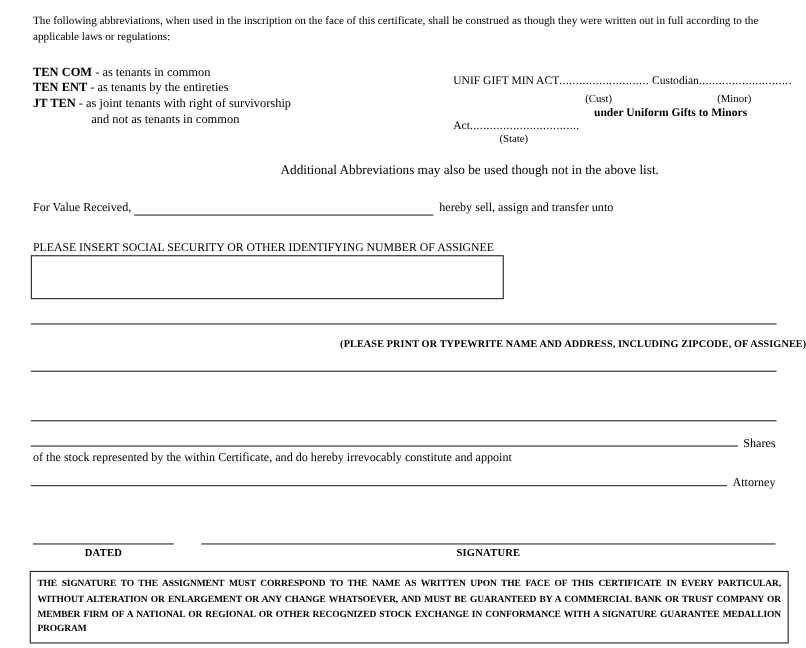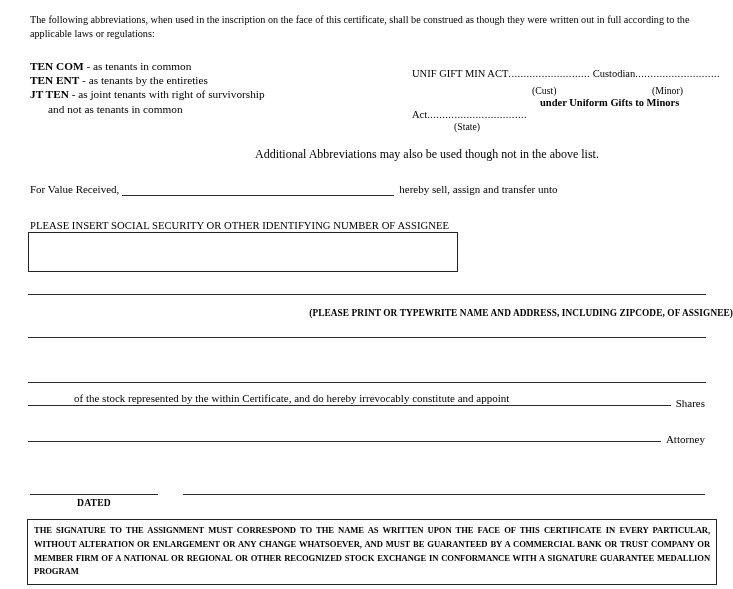--- a/index.html
+++ b/index.html
@@ -16,21 +16,21 @@
   .rule { position: absolute; height: 0; border-top: 1.5px solid #2b2b2b; }
   .fill { border-bottom: 1.4px solid #2b2b2b; }
 
   .intro {
     left: 30px; top: 13px; width: 684px;
     font-size: 10.2px; line-height: 13.5px;
   }
 
   .abbrev { left: 30px; top: 59px; font-size: 11.3px; line-height: 14.2px; }
   .abbrev .term { font-weight: bold; }
-  .abbrev .cont { margin-left: 18px; }
+  .abbrev .cont { margin-left: 53px; }
 
   .unif { left: 412px; top: 68px; font-size: 10.5px; width: 300px; }
   .unif .row { position: absolute; white-space: nowrap; }
   .unif .dots { letter-spacing: 0.4px; }
   .unif .caption { font-size: 9.8px; }
 
   .additional { left: 255px; top: 147px; font-size: 12px; }
 
   .for-value {
     left: 30px; top: 183px; width: 600px;
@@ -118,26 +118,27 @@
 
   <div class="rule" style="left:28px; top:294px; width:678px;"></div>
   <div class="abs print-caption">(PLEASE PRINT OR TYPEWRITE NAME AND ADDRESS, INCLUDING ZIPCODE, OF ASSIGNEE)</div>
   <div class="rule" style="left:28px; top:337px; width:678px;"></div>
   <div class="rule" style="left:28px; top:382px; width:678px;"></div>
 
   <div class="end-row" style="top:394px;">
     <span class="line fill"></span>
     <span class="lbl">Shares</span>
   </div>
-  <div class="abs sentence" style="top:392px;margin-left:44px;">of the stock represented by the within Certificate, and do hereby irrevocably constitute and appoint</div>
+  <div class="abs sentence" style="top:410px;">of the stock represented by the within Certificate, and do hereby irrevocably constitute and appoint</div>
 
   <div class="end-row" style="top:430px;">
     <span class="line fill"></span>
     <span class="lbl">Attorney</span>
   </div>
 
   <div class="rule" style="left:30px; top:494px; width:128px;"></div>
   <div class="sig-label" style="left:30px; top:497px; width:128px;">DATED</div>
   <div class="rule" style="left:183px; top:494px; width:522px;"></div>
+  <div class="sig-label" style="left:183px; top:497px; width:522px;">SIGNATURE</div>
 
   <div class="abs notice-box">THE SIGNATURE TO THE ASSIGNMENT MUST CORRESPOND TO THE NAME AS WRITTEN UPON THE FACE OF THIS CERTIFICATE IN EVERY PARTICULAR, WITHOUT ALTERATION OR ENLARGEMENT OR ANY CHANGE WHATSOEVER, AND MUST BE GUARANTEED BY A COMMERCIAL BANK OR TRUST COMPANY OR MEMBER FIRM OF A NATIONAL OR REGIONAL OR OTHER RECOGNIZED STOCK EXCHANGE IN CONFORMANCE WITH A SIGNATURE GUARANTEE MEDALLION PROGRAM</div>
 
 </div>
 
 </body></html>

